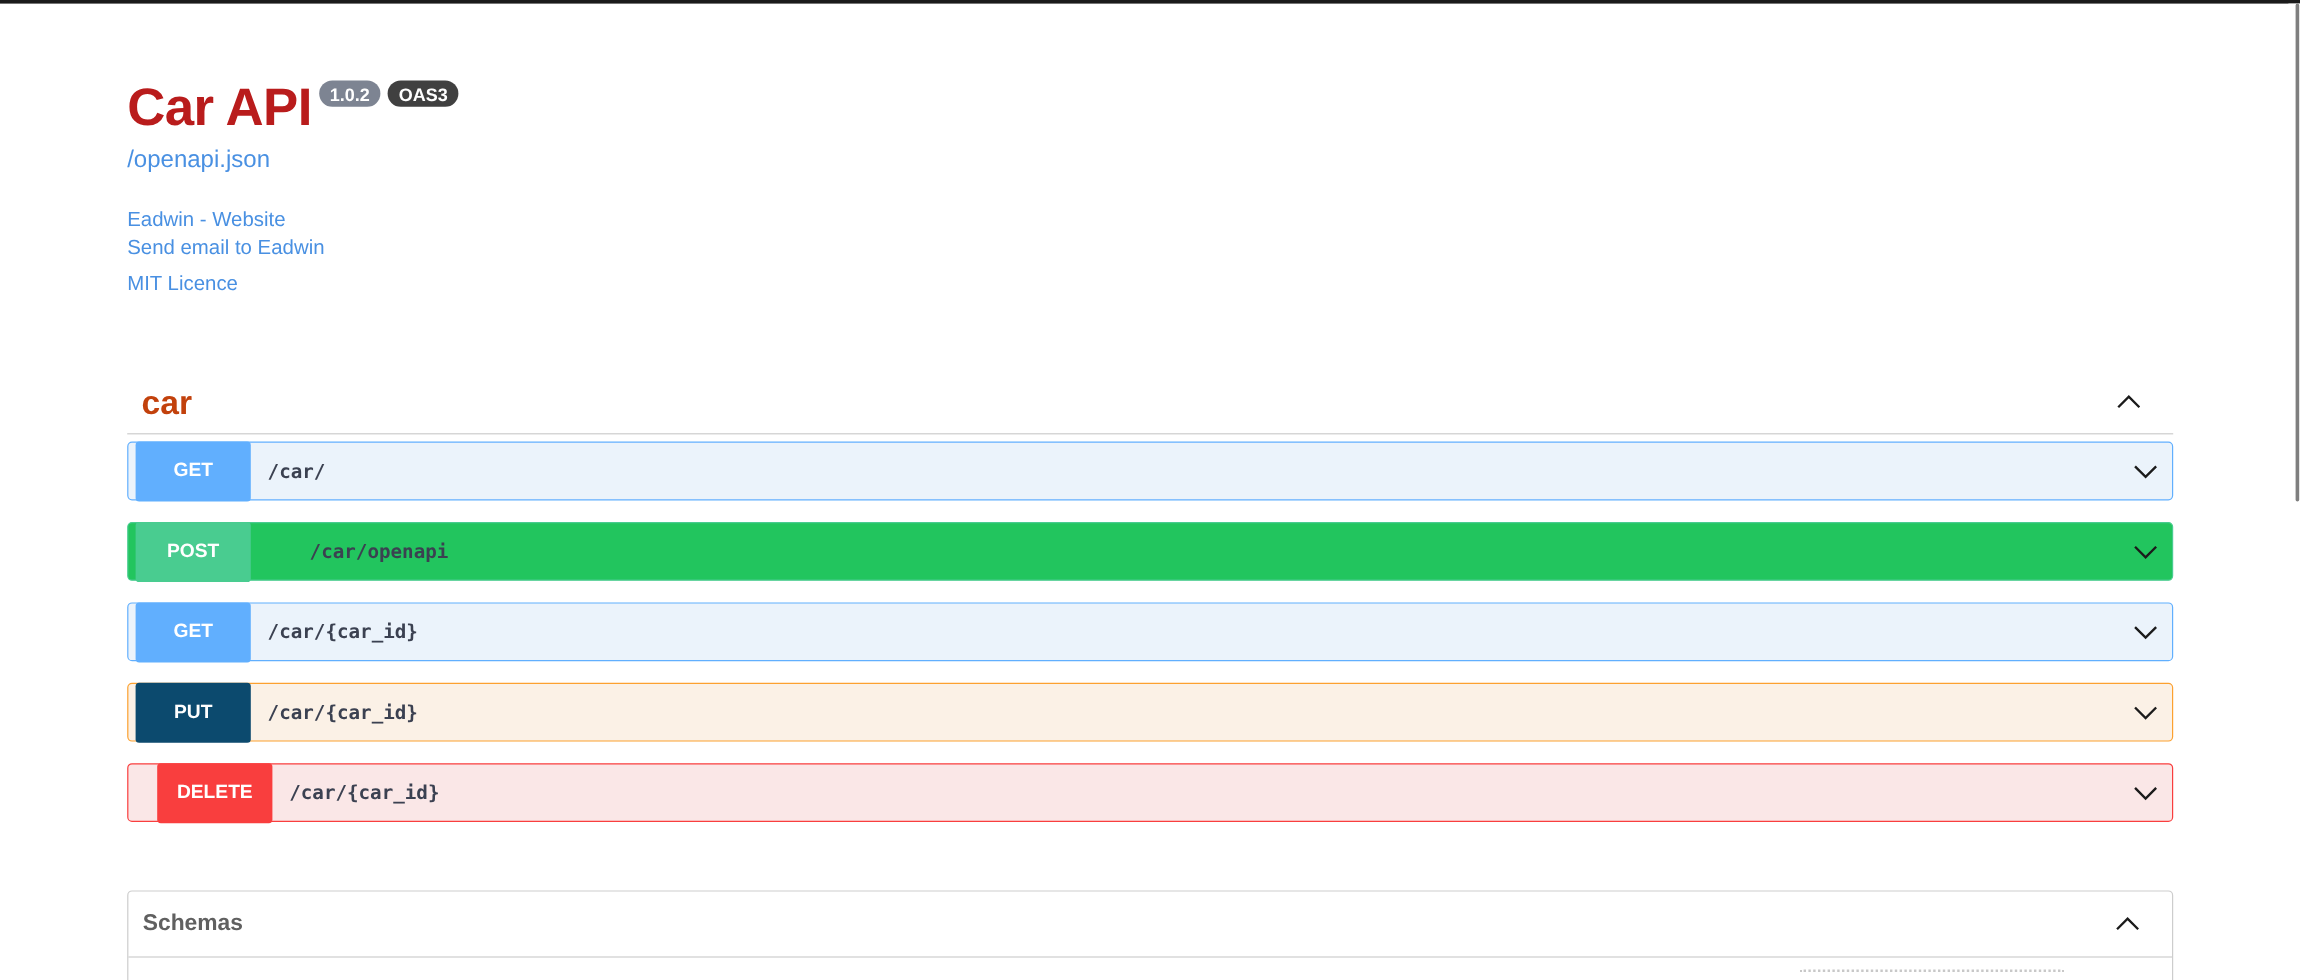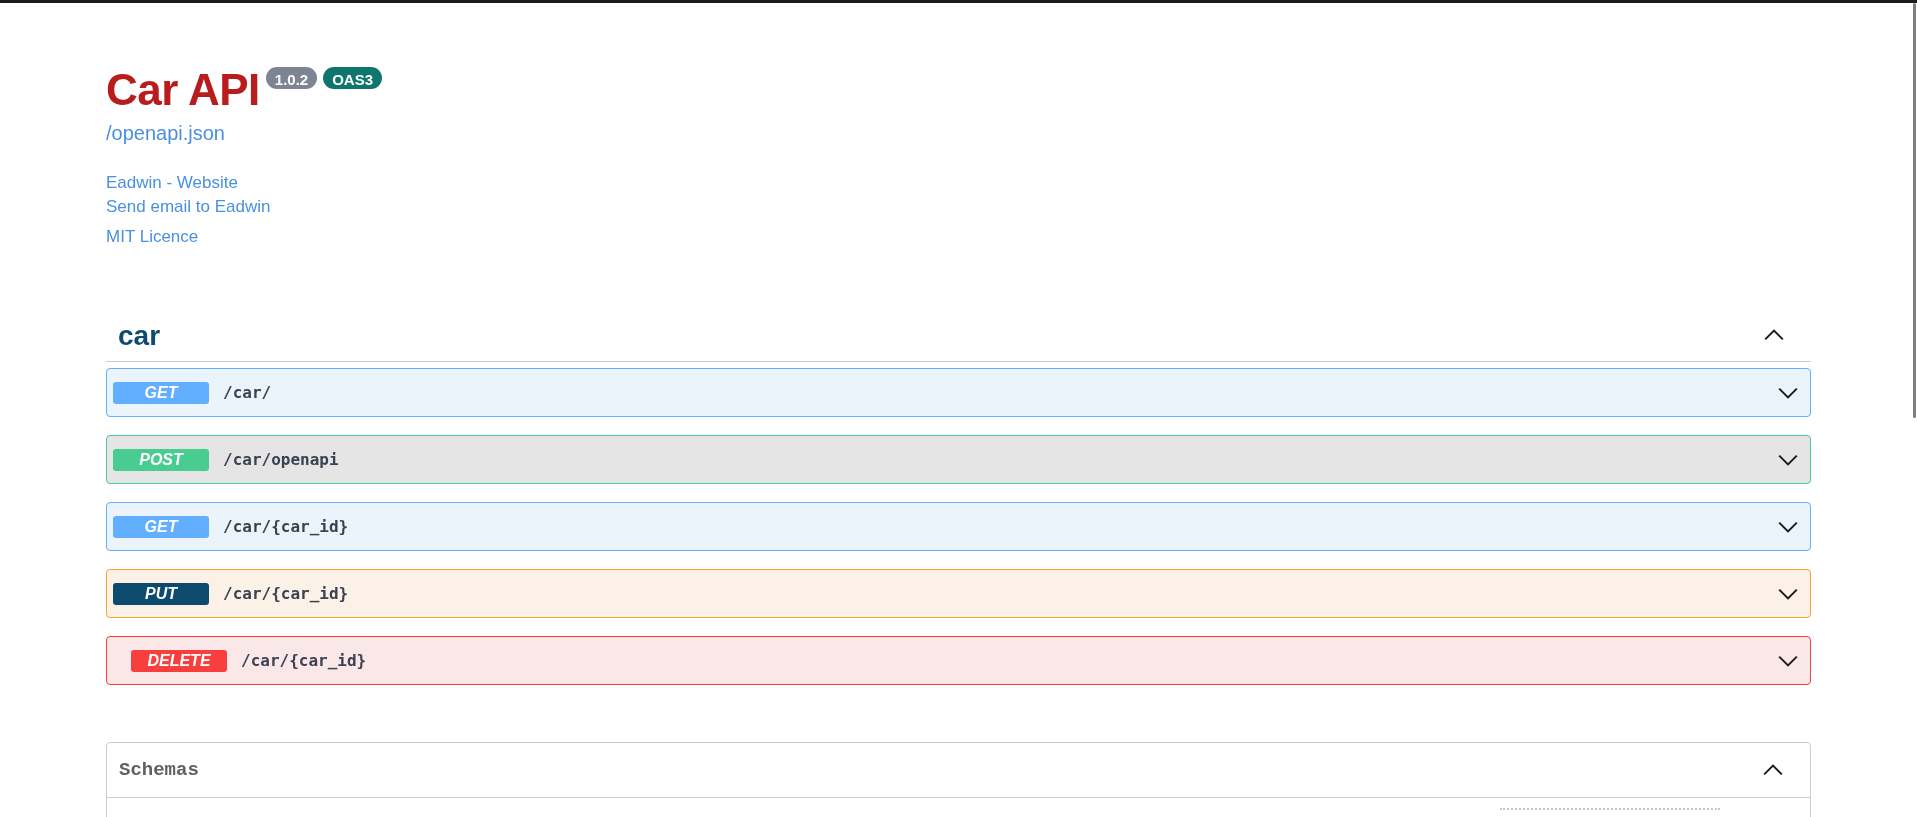--- a/index.html
+++ b/index.html
@@ -29,78 +29,78 @@
     .title {
       font-size: 44px; font-weight: bold; color: #b91c1c;
       letter-spacing: -0.5px; line-height: 52px;
     }
     .badge {
       display: inline-block; margin-top: 3px;
       height: 22px; line-height: 25px; padding: 0 9px;
       border-radius: 57px; color: #fff; font-weight: bold; font-size: 15px;
     }
     .badge-version { background: #7d8492; margin-left: 6px; }
-    .badge-oas { background: #0f766e; margin-left: 6px; }
+    .badge-oas { background: #404040; margin-left: 6px; }
     .spec-link {
       display: block; margin-top: 6px;
       font-size: 20px; color: #4990e2; text-decoration: none;
     }
     .contact-links { margin-top: 26px; }
     .info-link {
       display: block; font-size: 17px; color: #4990e2; text-decoration: none;
       line-height: 24px;
     }
     .info-link.licence { margin-top: 6px; }
 
     .tag-section { position: absolute; left: 0; top: 310px; width: 1705px; }
     .tag-header {
       position: relative; height: 52px;
       border-bottom: 1px solid #cdcdcd;
     }
     .tag-name {
       position: absolute; left: 12px; top: 10px;
-      font-size: 28px; font-weight: bold; color: #0c4a6e;
+      font-size: 28px; font-weight: bold; color: #c2410c;
     }
     .tag-chevron {
       position: absolute; right: 26px; top: 14px; width: 22px; height: 22px;
       cursor: pointer;
     }
     .ops { margin-top: 6px; }
     .opblock {
       position: relative; height: 49px; margin-bottom: 18px;
       border-radius: 4px; border: 1px solid;
       display: flex; align-items: center; cursor: pointer;
     }
     .opblock .method {
-      width: 96px; height: 22px; margin-left: 6px;
+      width: 96px; height: 50px; margin-left: 6px;
       border-radius: 3px; color: #fff; font-weight: bold; font-size: 16px;
-      display: flex; align-items: center; justify-content: center; font-style: italic;
+      display: flex; align-items: center; justify-content: center;
     }
     .opblock .path {
       margin-left: 14px; font-family: "DejaVu Sans Mono", monospace;
       font-size: 16px; font-weight: bold; color: #3b4151;
     }
     .opblock .op-chevron {
       position: absolute; right: 10px; top: 13px; width: 24px; height: 22px;
     }
     .op-get { background: #ebf3fb; border-color: #61affe; }
     .op-get .method { background: #61affe; }
-    .op-post { background: #e5e5e5; border-color: #49cc90; }
+    .op-post { background: #22c55e; border-color: #49cc90; gap: 35px; }
     .op-post .method { background: #49cc90; }
     .op-put { background: #fbf1e6; border-color: #fca130; }
     .op-put .method { background: #0c4a6e; }
     .op-delete { background: #fae7e7; border-color: #f93e3e; padding-left: 18px; }
     .op-delete .method { background: #f93e3e; }
 
     .schemas {
       position: absolute; left: 0; top: 742px; width: 1705px; height: 120px;
       border: 1px solid #cdcdcd; border-radius: 4px;
     }
     .schemas-header {
-      position: relative; height: 55px; border-bottom: 1px solid #cdcdcd; font-family: Liberation Mono, monospace;
+      position: relative; height: 55px; border-bottom: 1px solid #cdcdcd;
     }
     .schemas-title {
       position: absolute; left: 12px; top: 16px;
       font-size: 19px; font-weight: bold; color: #606060;
     }
     .schemas-chevron {
       position: absolute; right: 26px; top: 16px; width: 22px; height: 22px;
       cursor: pointer;
     }
     .schemas-controls {

